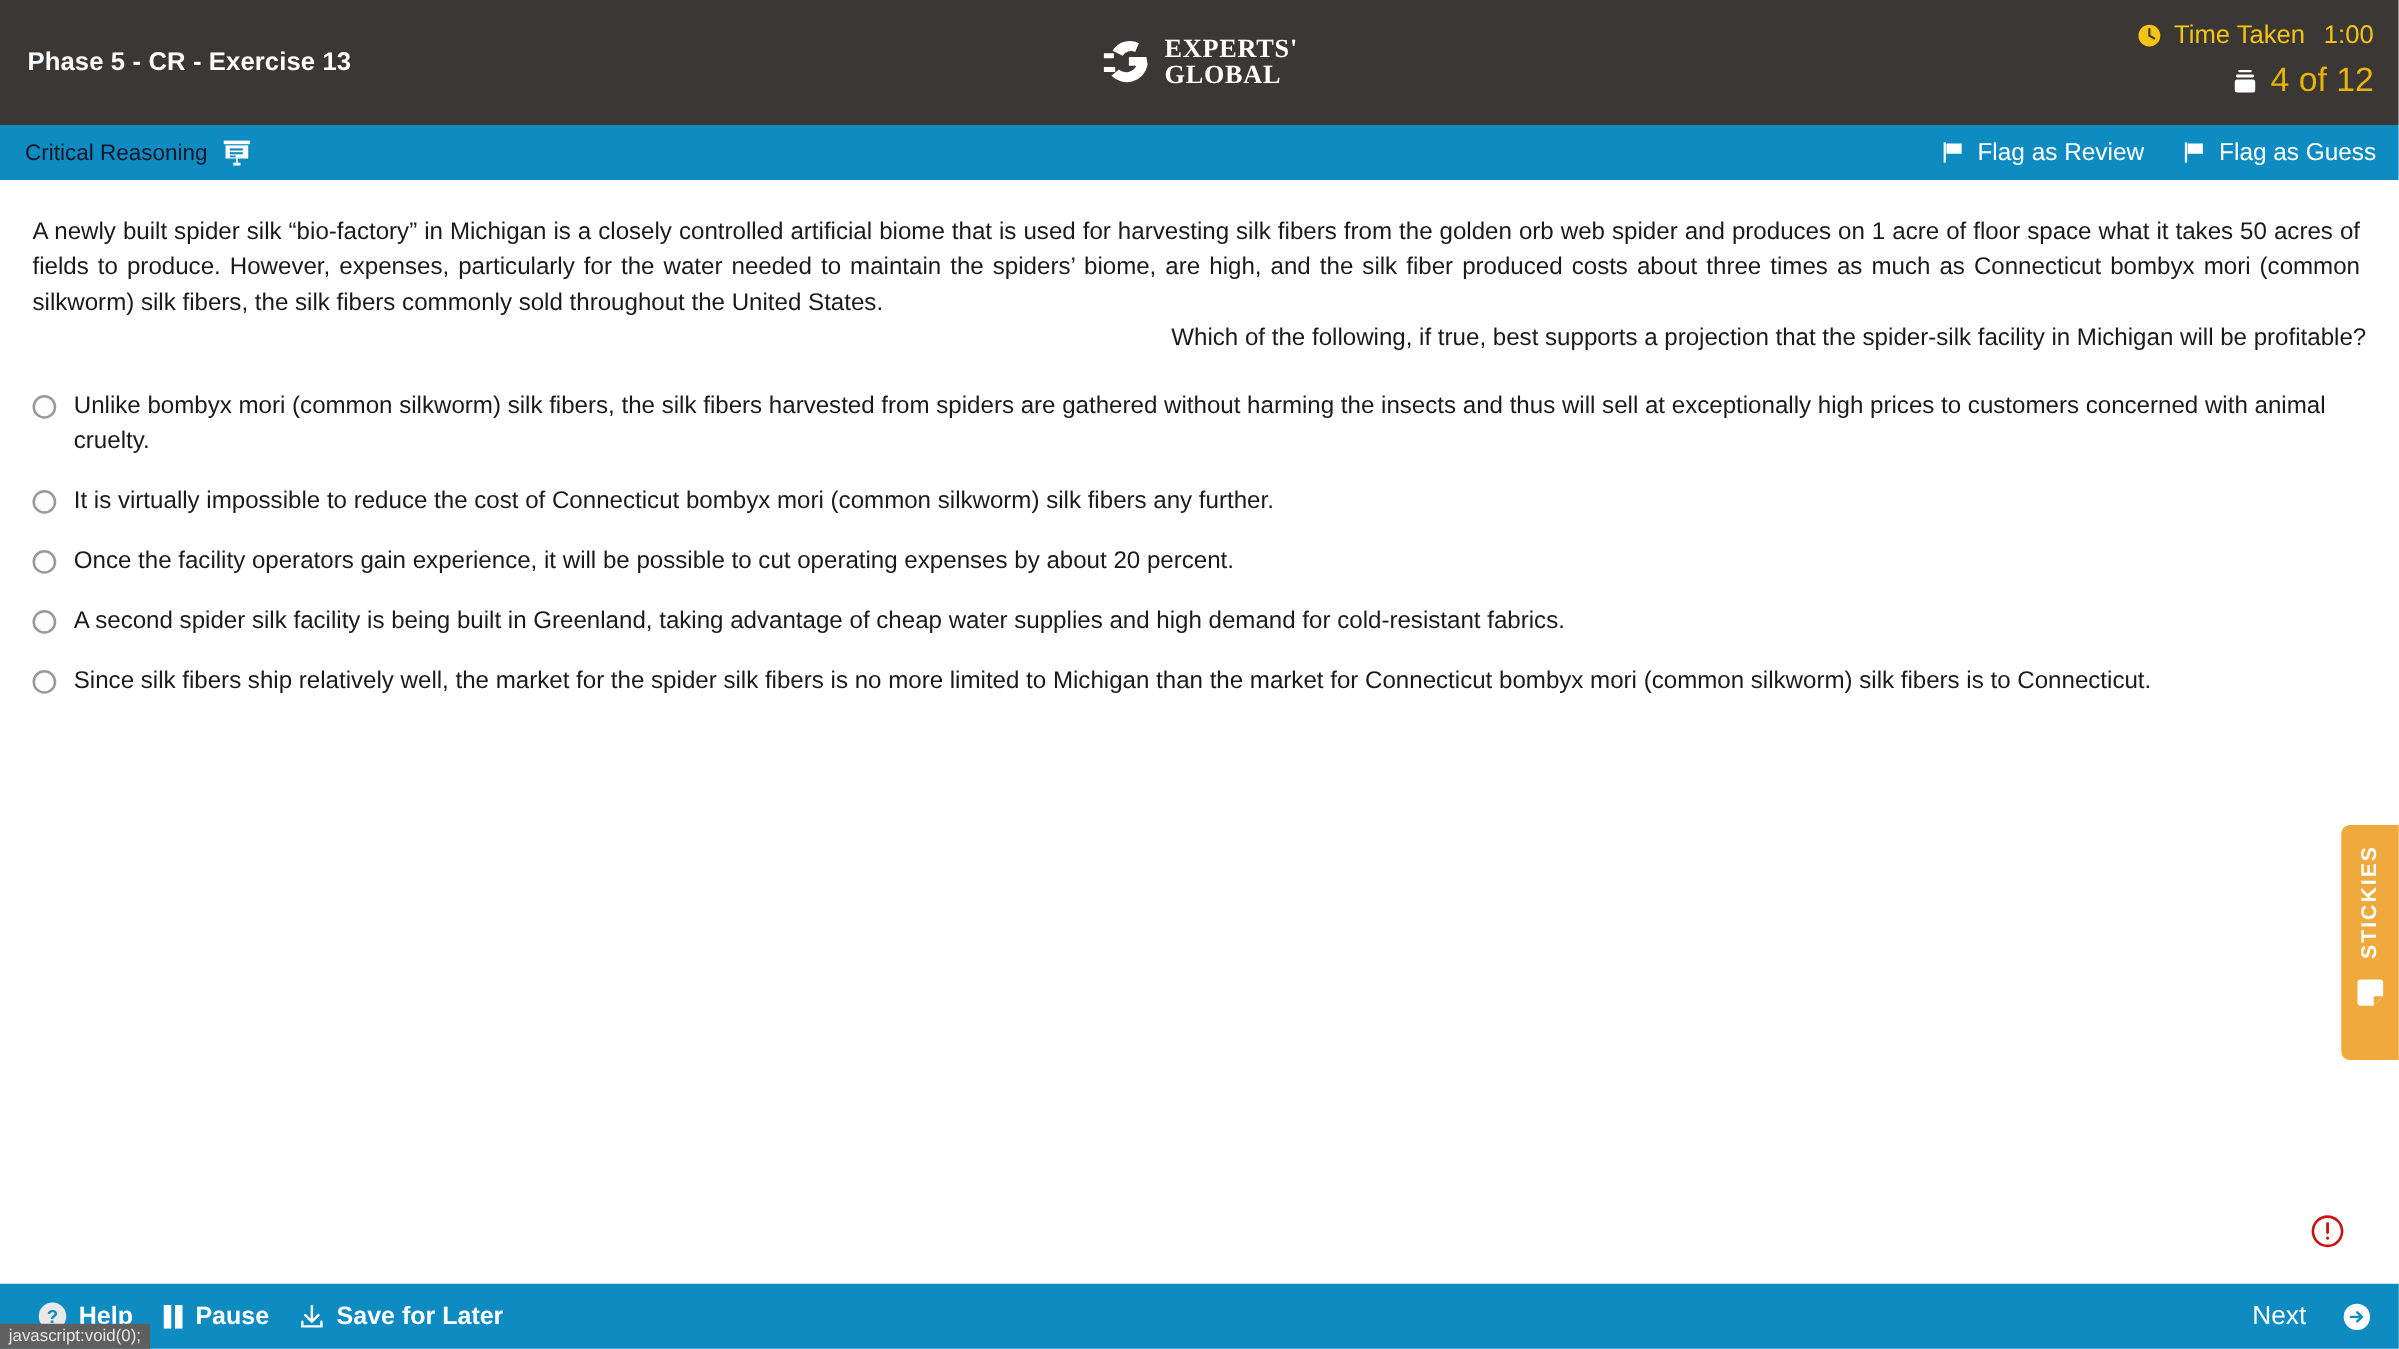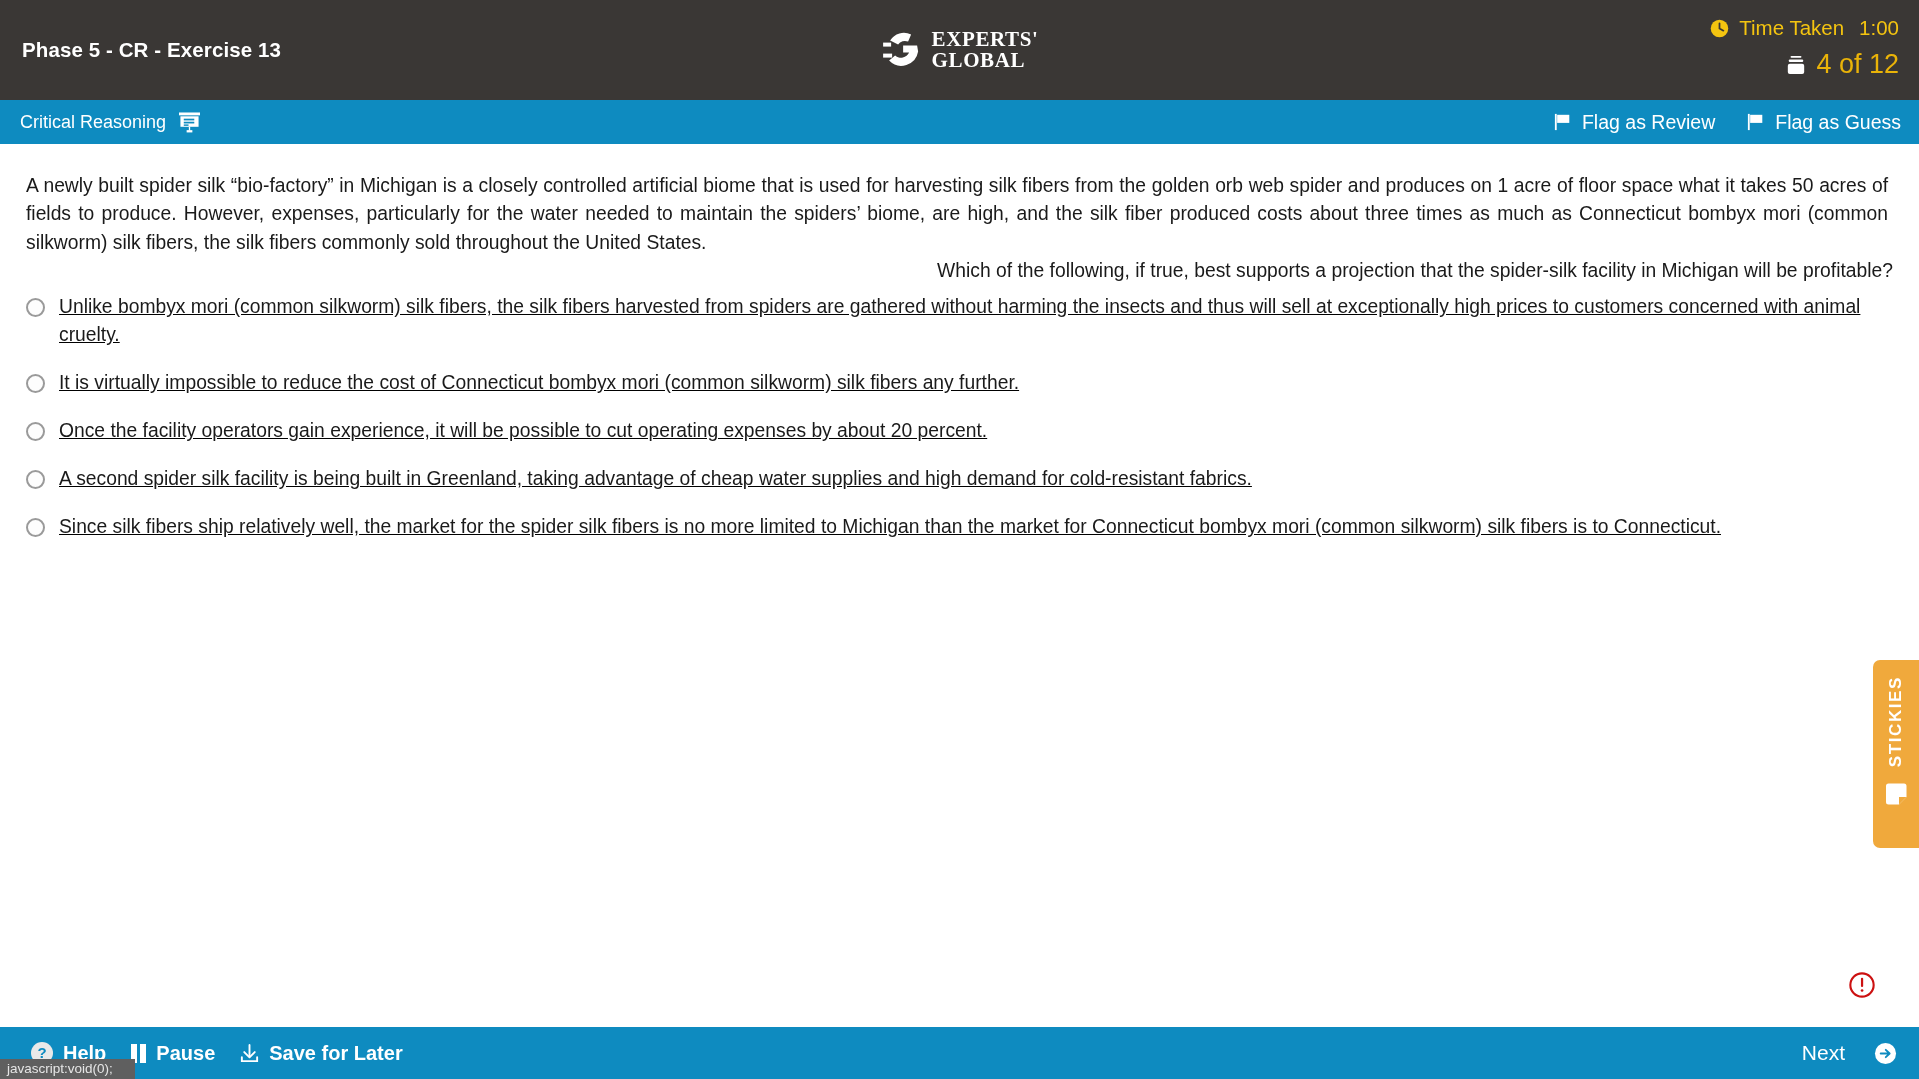--- a/index.html
+++ b/index.html
@@ -88,21 +88,21 @@
     display: flex;
     align-items: center;
     justify-content: space-between;
     padding: 0 18px 0 20px;
   }
 
   .section-label {
     display: flex;
     align-items: center;
     gap: 12px;
-    color: #ffffff;
+    color: #0f172a;
     font-size: 18px;
   }
   .board-icon { width: 23px; height: 21px; display:block; }
 
   .flag-group { display: flex; align-items: center; gap: 32px; }
   .flag-btn {
     display: flex;
     align-items: center;
     gap: 10px;
     color: #ffffff;
@@ -129,21 +129,21 @@
     text-justify: inter-word;
   }
 
   .question-stem {
     font-size: 19.3px;
     line-height: 1.47;
     color: #1a1a1a;
     text-align: right;
   }
 
-  .options { margin-top: 8px; text-decoration: underline; }
+  .options { margin-top: 26px; }
 
   .option-row {
     display: flex;
     align-items: flex-start;
     gap: 14px;
     margin-bottom: 20px;
     cursor: pointer;
   }
 
   .radio {
@@ -248,21 +248,21 @@
   .next-icon { width: 23px; height: 23px; display:block; }
 
   
   .status-tip {
     position: absolute;
     left: 0;
     bottom: 0;
     background: #5f5f5f;
     color: #e6e6e6;
     font-size: 13.5px;
-    padding: 2px 22px 3px 7px;
+    padding: 2px 7px 3px 7px;
     z-index: 40;
     white-space: nowrap;
     font-family: "Liberation Sans", sans-serif;
   }
 </style>
 </head>
 <body>
 
 <div class="top-header">
 

